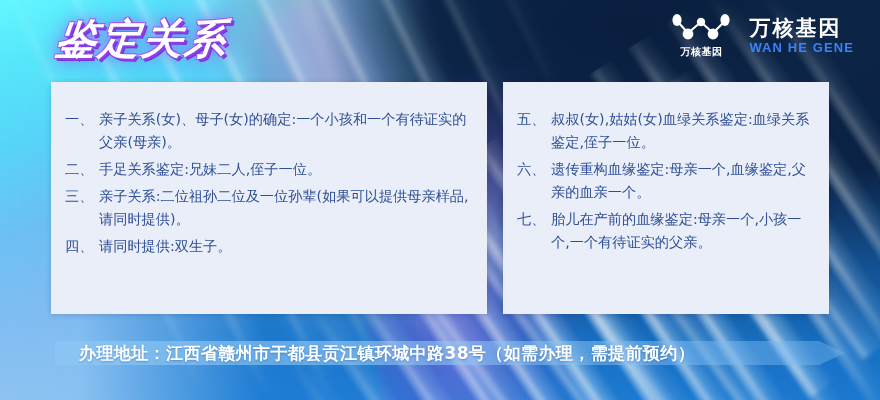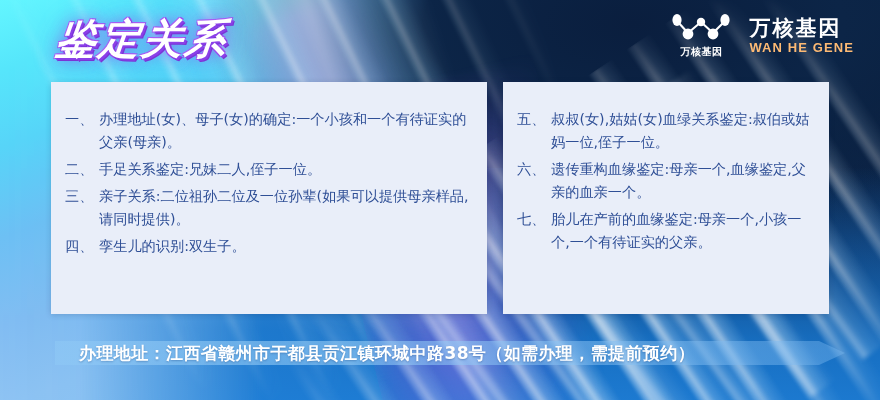--- a/index.html
+++ b/index.html
@@ -219,21 +219,21 @@
     font-size: 21px;
     font-weight: 700;
     color: #ffffff;
     letter-spacing: 2px;
     line-height: 1.05;
   }
   .brand-en {
     font-family: "Liberation Sans", sans-serif;
     font-size: 13px;
     font-weight: 700;
-    color: #fdba74;
+    color: #3b82f6;
     letter-spacing: 1.1px;
     line-height: 1.05;
   }
 
   
   .panels {
     position: absolute;
     left: 51px;
     top: 82px;
     width: 778px;
@@ -347,42 +347,42 @@
       </div>
     </div>
   </div>
 
   <div class="panels">
 
     <div class="panel panel-left">
       <ul class="item-list">
         <li class="item">
           <span class="item-marker">一、</span>
-          <span class="item-text">办理地址(女)、母子(女)的确定:一个小孩和一个有待证实的父亲(母亲)。</span>
+          <span class="item-text">亲子关系(女)、母子(女)的确定:一个小孩和一个有待证实的父亲(母亲)。</span>
         </li>
         <li class="item">
           <span class="item-marker">二、</span>
           <span class="item-text">手足关系鉴定:兄妹二人,侄子一位。</span>
         </li>
         <li class="item">
           <span class="item-marker">三、</span>
           <span class="item-text">亲子关系:二位祖孙二位及一位孙辈(如果可以提供母亲样品,请同时提供)。</span>
         </li>
         <li class="item">
           <span class="item-marker">四、</span>
-          <span class="item-text">孪生儿的识别:双生子。</span>
+          <span class="item-text">请同时提供:双生子。</span>
         </li>
       </ul>
     </div>
 
     <div class="panel panel-right">
       <ul class="item-list">
         <li class="item">
           <span class="item-marker">五、</span>
-          <span class="item-text">叔叔(女),姑姑(女)血绿关系鉴定:叔伯或姑妈一位,侄子一位。</span>
+          <span class="item-text">叔叔(女),姑姑(女)血绿关系鉴定:血绿关系鉴定,侄子一位。</span>
         </li>
         <li class="item">
           <span class="item-marker">六、</span>
           <span class="item-text">遗传重构血缘鉴定:母亲一个,血缘鉴定,父亲的血亲一个。</span>
         </li>
         <li class="item">
           <span class="item-marker">七、</span>
           <span class="item-text">胎儿在产前的血缘鉴定:母亲一个,小孩一个,一个有待证实的父亲。</span>
         </li>
       </ul>

